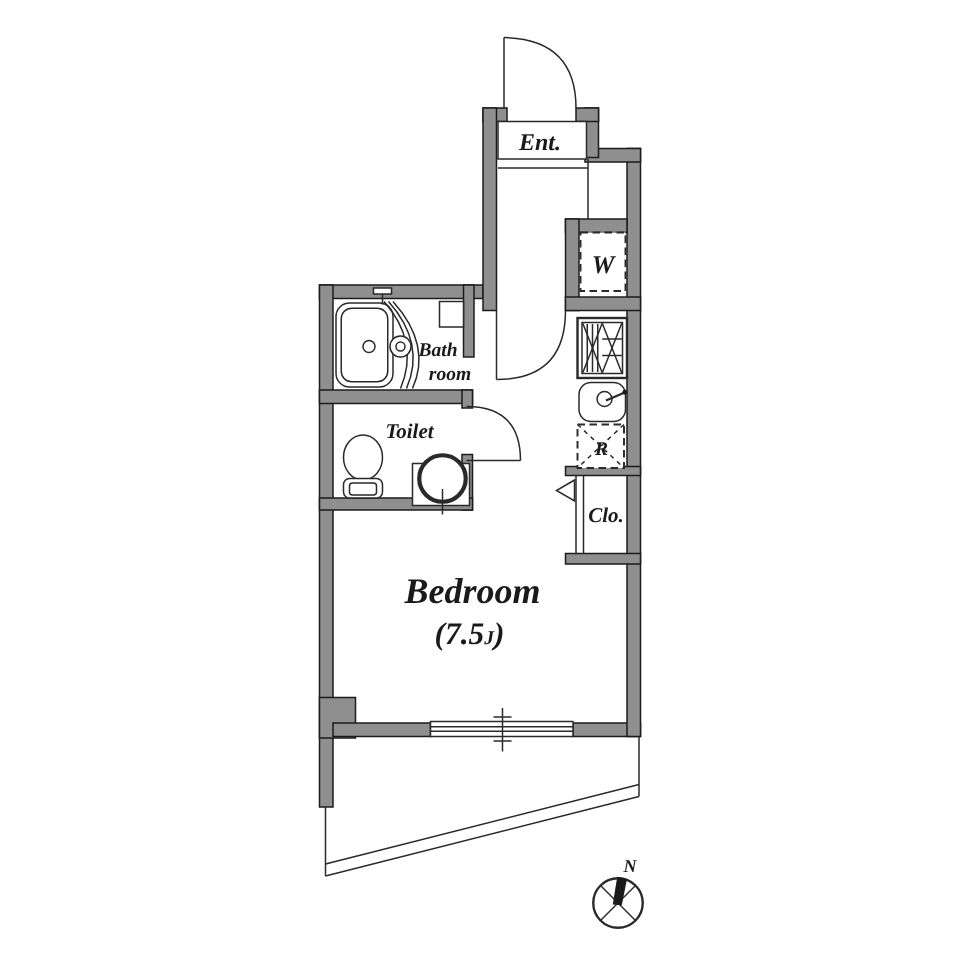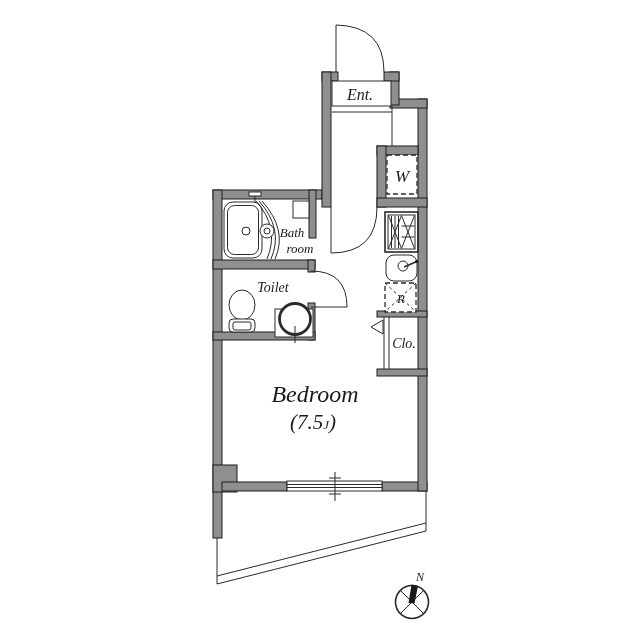--- a/index.html
+++ b/index.html
@@ -3,21 +3,21 @@
 <meta charset="utf-8">
 <style>
   :root{
     --wall:#8f8f8f;
     --wall-outline:#1c1c1c;
     --line:#2a2a2a;
     --background:#ffffff;
     --text:#1a1a1a;
   }
   html,body{margin:0;padding:0;background:var(--background);}
-  .stage{width:640px;height:640px;position:relative;background:var(--background);}
+  .stage{width:640px;height:640px;position:relative;background:var(--background);font-weight:bold;}
   svg{display:block;}
   .wall{fill:var(--wall);stroke:var(--wall-outline);stroke-width:1;}
   .thin{fill:none;stroke:var(--line);stroke-width:1;}
   .thin2{fill:none;stroke:var(--line);stroke-width:1.6;}
   .white{fill:var(--background);stroke:var(--line);stroke-width:1;}
   .dashedbox{fill:var(--background);stroke:var(--line);stroke-width:1.3;stroke-dasharray:5 3;}
   .dashline{fill:none;stroke:var(--line);stroke-width:1;stroke-dasharray:3 3;}
   .thickring{fill:var(--background);stroke:var(--line);stroke-width:2.8;}
   .needle{fill:var(--text);stroke:none;}
   .lbl{font-family:"Liberation Serif","DejaVu Serif",serif;font-style:italic;fill:var(--text);}

